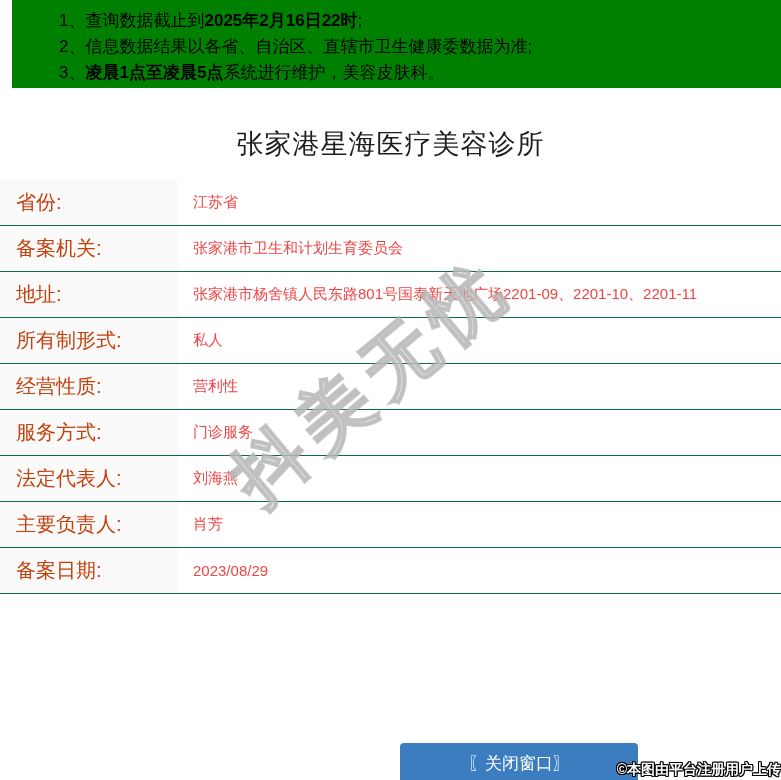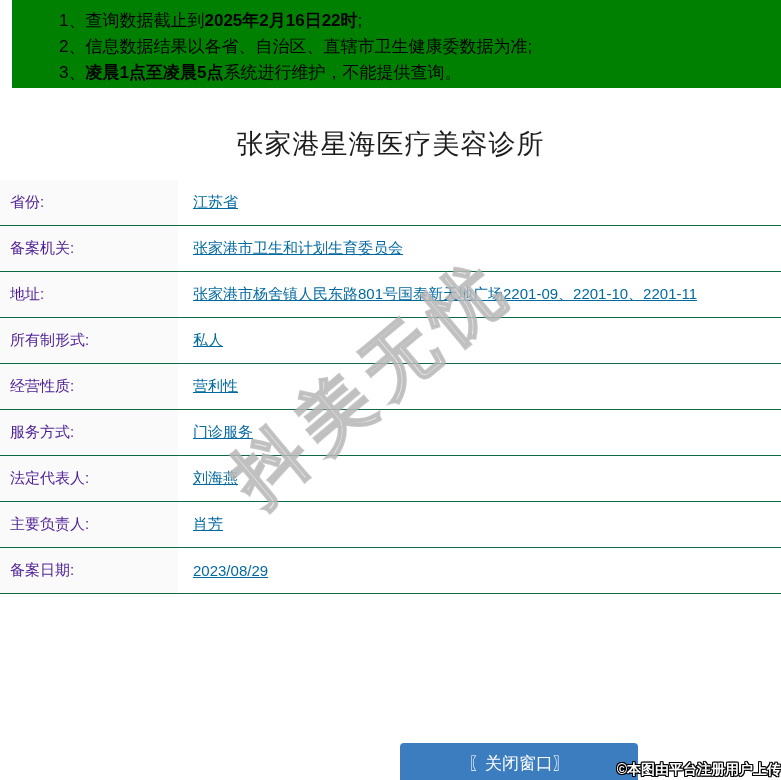--- a/index.html
+++ b/index.html
@@ -23,27 +23,27 @@
     position:absolute; top:126px; left:0; right:0;
     text-align:center;
     font-size:27px; color:#1c1c1c; font-weight:400;
     letter-spacing:1px; white-space:nowrap;
   }
 
   
   .records { position:absolute; top:180px; left:0; width:781px; }
   .row { display:flex; height:46px; border-bottom:1px solid #0c6b43; }
   .row-label {
-    width:178px; background:#fafafa; padding-left:10px;
+    width:178px; background:#fafafa; padding-left:16px;
     display:flex; align-items:center;
-    font-size:15px; color:#4c1d95;
+    font-size:20px; color:#c2410c;
   }
   .row-value {
     flex:1; padding-left:15px; display:flex; align-items:center;
-    font-size:15px; color:#0369a1; white-space:nowrap;text-decoration:underline;
+    font-size:15px; color:#ef4444; white-space:nowrap;
   }
 
   
   .close-btn {
     position:absolute; left:400px; top:743px; width:238px; height:40px;
     background:#3b7dbf; border:none; border-radius:4px;
     color:#fff; font-size:17px; cursor:pointer;
     font-family:inherit;
   }
 
@@ -73,21 +73,21 @@
 <div class="page">
 
   <div class="notice">
     <div class="notice-line">
       <span>1、</span><span>查询数据截止到</span><span class="b">2025年2月16日22时</span><span>;</span>
     </div>
     <div class="notice-line">
       <span>2、</span><span>信息数据结果以各省、自治区、直辖市卫生健康委数据为准;</span><span class="b"></span><span></span>
     </div>
     <div class="notice-line">
-      <span>3、</span><span></span><span class="b">凌晨1点至凌晨5点</span><span>系统进行维护，不能提供查询。</span>
+      <span>3、</span><span></span><span class="b">凌晨1点至凌晨5点</span><span>系统进行维护，美容皮肤科。</span>
     </div>
   </div>
 
   <div class="title">张家港星海医疗美容诊所</div>
 
   <div class="records">
     <div class="row">
       <div class="row-label">省份:</div>
       <div class="row-value">江苏省</div>
     </div>

